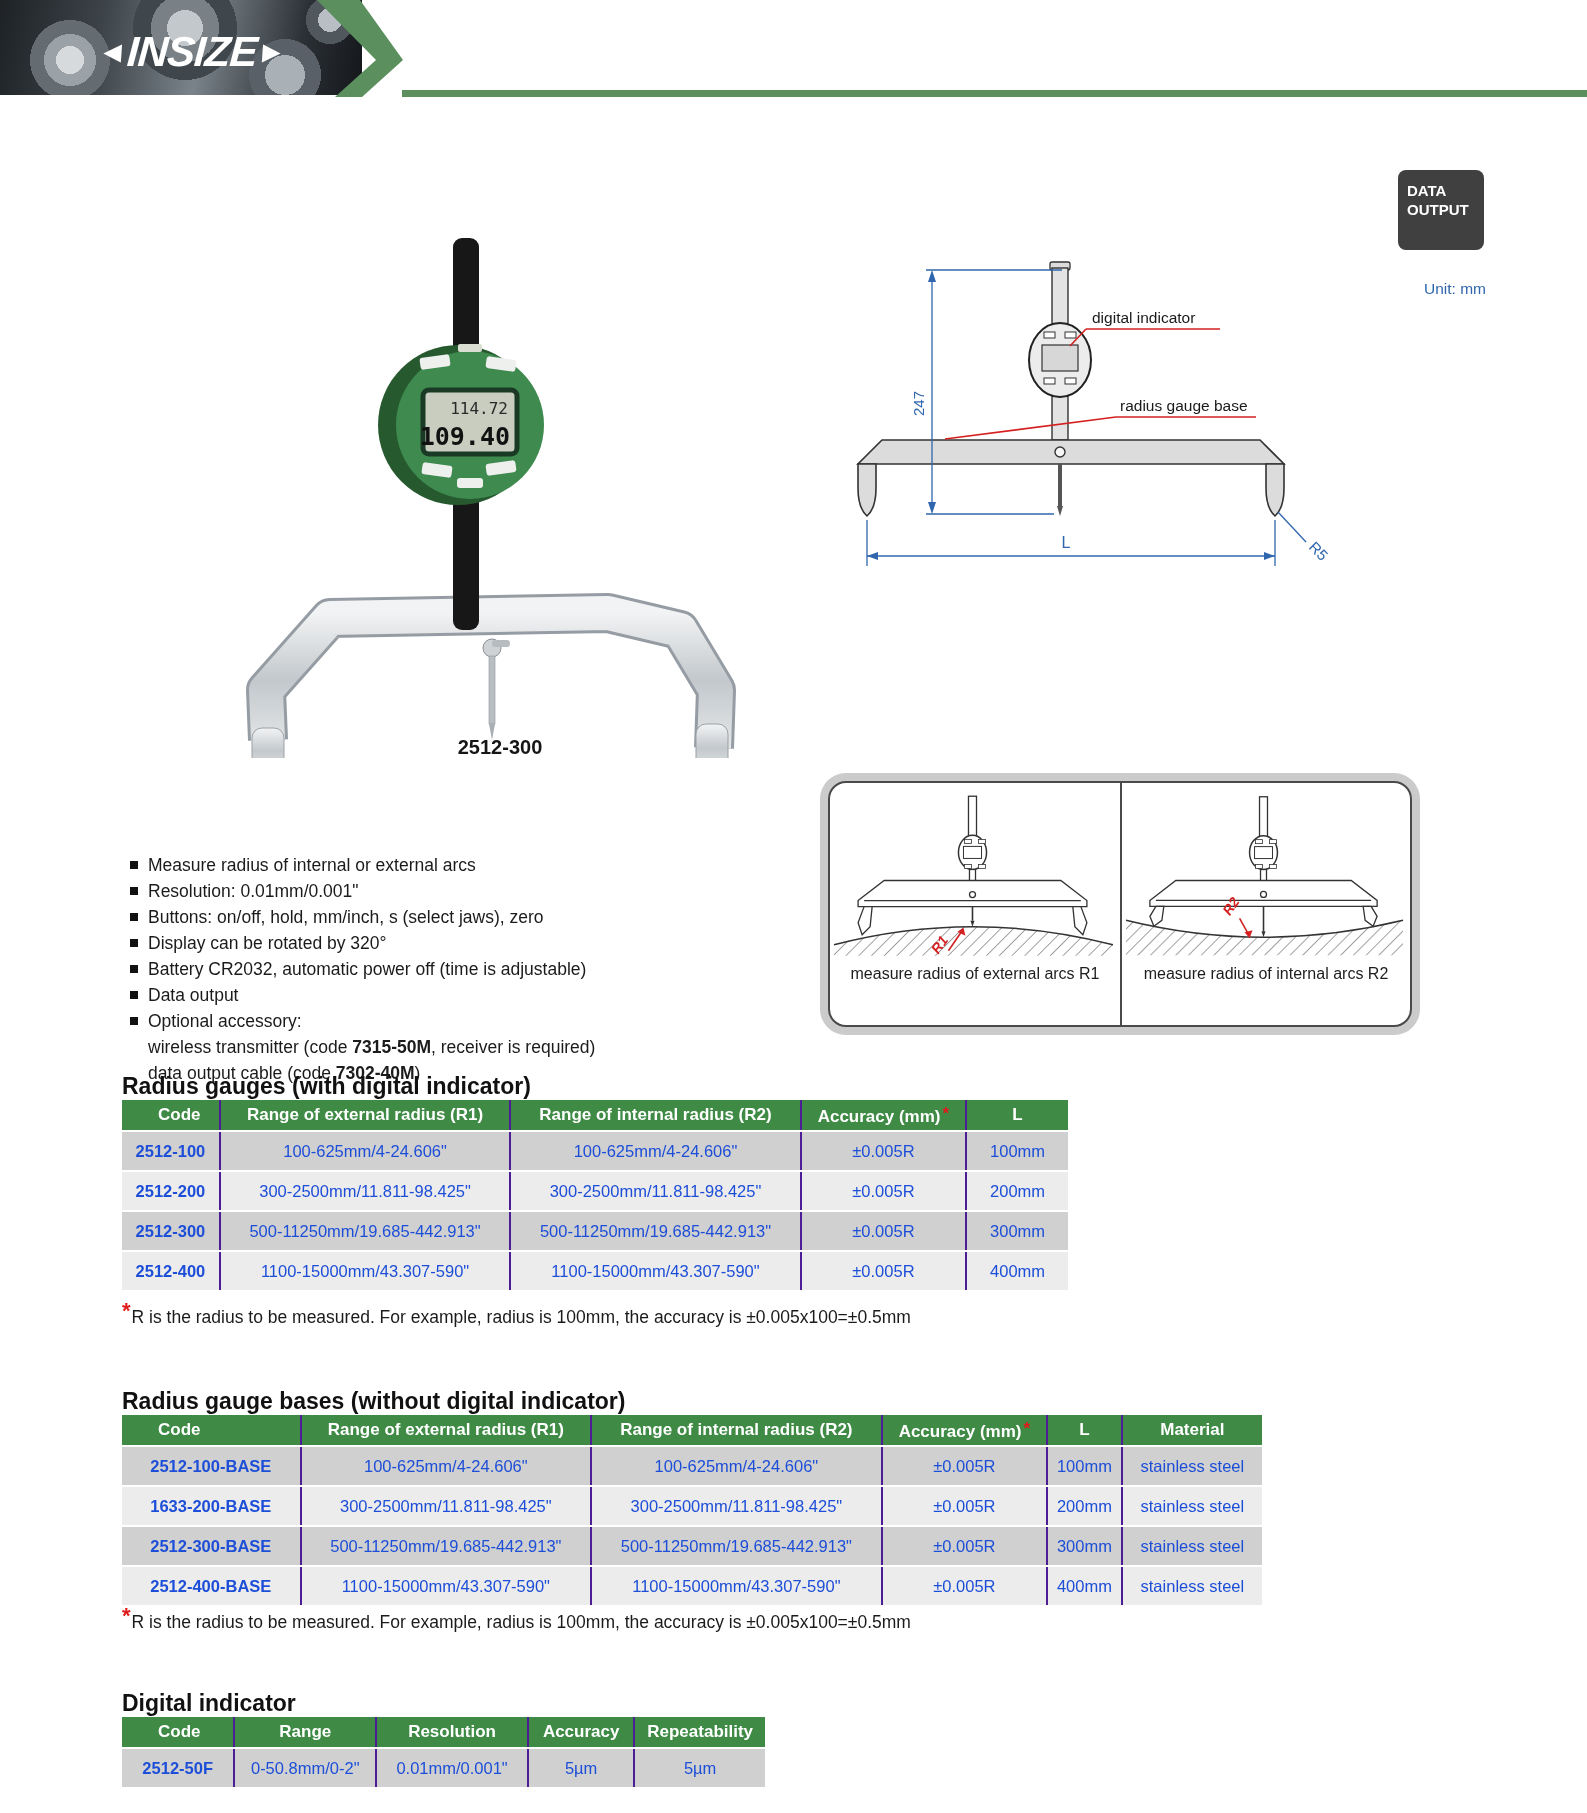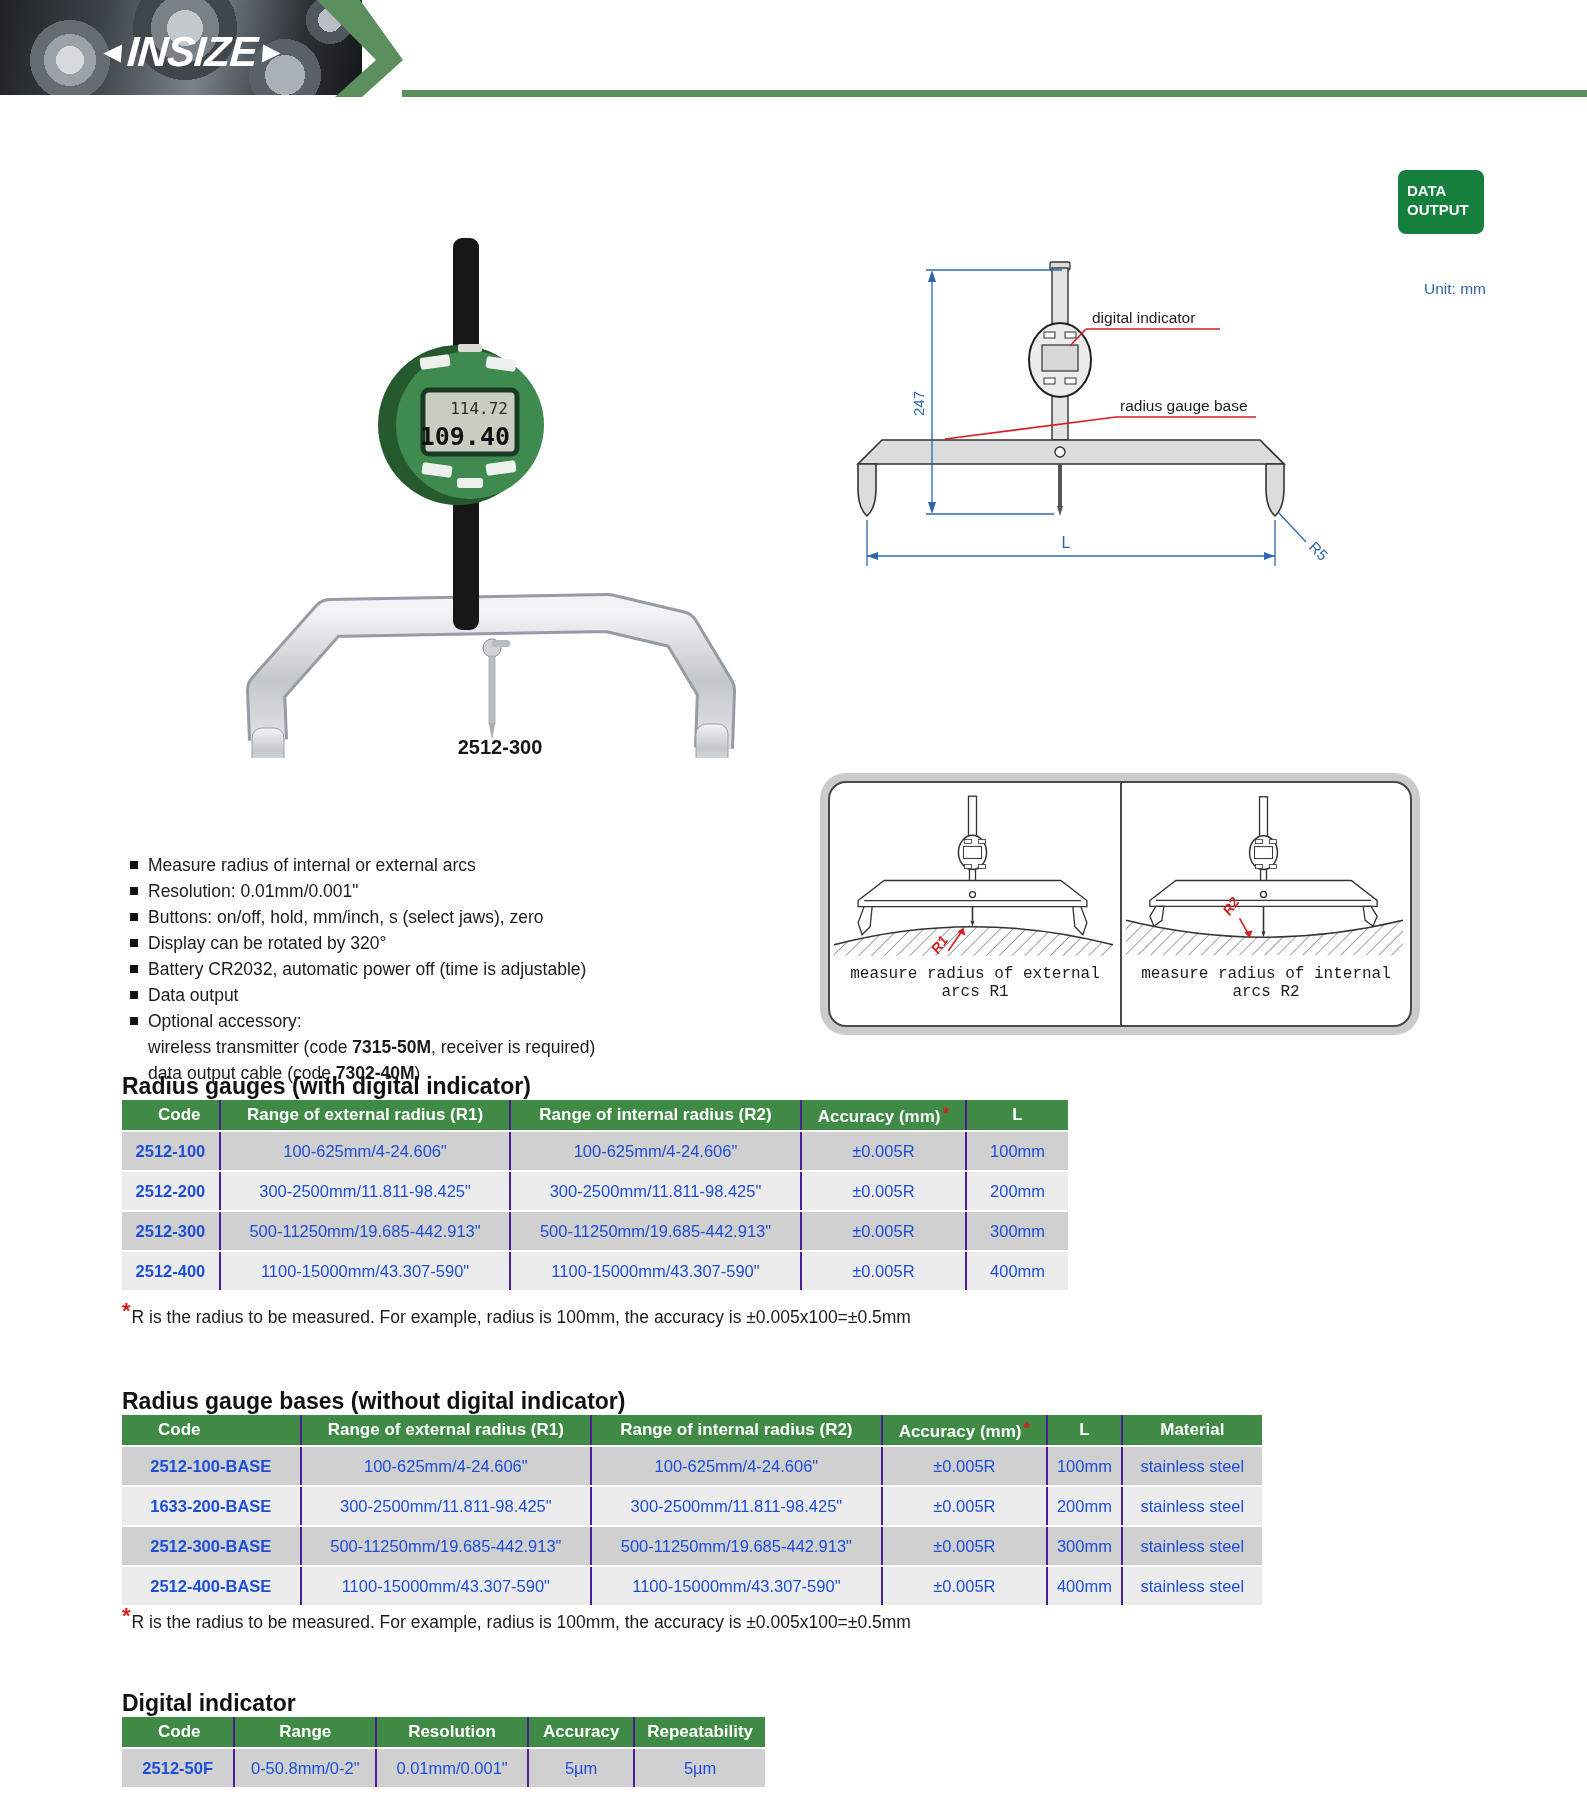--- a/index.html
+++ b/index.html
@@ -26,22 +26,22 @@
   .logo .arr { font-size:30px; font-style:normal; vertical-align:4px; letter-spacing:0; }
   .banner-chevron {
     position:absolute; left:298px; top:0; width:118px; height:97px; background:#5b8f5e;
     clip-path:polygon(19px 0, 62px 0, 105px 60px, 64px 97px, 37px 97px, 78px 60px);
   }
   .banner-line { position:absolute; left:402px; top:90px; width:1185px; height:7px; background:#5b8f5e; }
 
   
   .page-title { position:absolute; left:95px; top:163px; font-size:30px; font-weight:bold; letter-spacing:0.3px; color:#161616; }
   .data-output-badge {
-    position:absolute; left:1398px; top:170px; width:86px; height:64px;
-    background:#15803d; border-radius:8px; color:#fff; font-weight:bold;
+    position:absolute; left:1398px; top:170px; width:86px; height:80px;
+    background:#404040; border-radius:8px; color:#fff; font-weight:bold;
     font-size:15px; line-height:19px; padding:11px 0 0 9px;
   }
 
   
   .product-photo { position:absolute; left:140px; top:228px; width:620px; height:530px; }
   .product-code { position:absolute; left:420px; top:736px; width:160px; text-align:center; font-size:20px; font-weight:bold; color:#161616; }
 
   
   .tech-diagram { position:absolute; left:820px; top:248px; width:760px; height:340px; }
 
@@ -55,21 +55,21 @@
 
   
   .usage-box {
     position:absolute; left:828px; top:781px; width:584px; height:246px;
     border:2px solid #4a4a4a; border-radius:18px; background:#fff;
     box-shadow:0 0 0 8px #cbcbcb; display:flex;
   }
   .usage-panel { width:50%; padding-top:8px; display:flex; flex-direction:column; }
   .usage-panel + .usage-panel { border-left:2px solid #4a4a4a; }
   .usage-panel svg { width:100%; height:168px; }
-  .usage-caption { text-align:center; font-size:16px; color:#1d1d1d; padding:6px 4px 10px 4px;font-family:Liberation Mono, monospace; }
+  .usage-caption { text-align:center; font-size:16px; color:#1d1d1d; padding:6px 4px 10px 4px; }
 
   
   .tbl-heading { position:absolute; font-size:23px; font-weight:bold; color:#111; }
   .tbl { position:absolute; border-collapse:separate; border-spacing:0 2px; table-layout:fixed; }
   .tbl th { background:#3f8b45; color:#fff; font-size:17px; font-weight:bold; height:30px; text-align:center; padding:0 4px; }
   .tbl th:first-child { text-align:left; padding-left:36px; }
   .tbl td { font-size:16.5px; text-align:center; height:38px; padding:0 4px; color:#1d4ed8; }
   .tbl td:first-child { font-weight:bold; }
   .tbl th + th, .tbl td + td { border-left:2px solid #4c1d95; }
   .tbl tr.dark td { background:#d0d0d0; }

